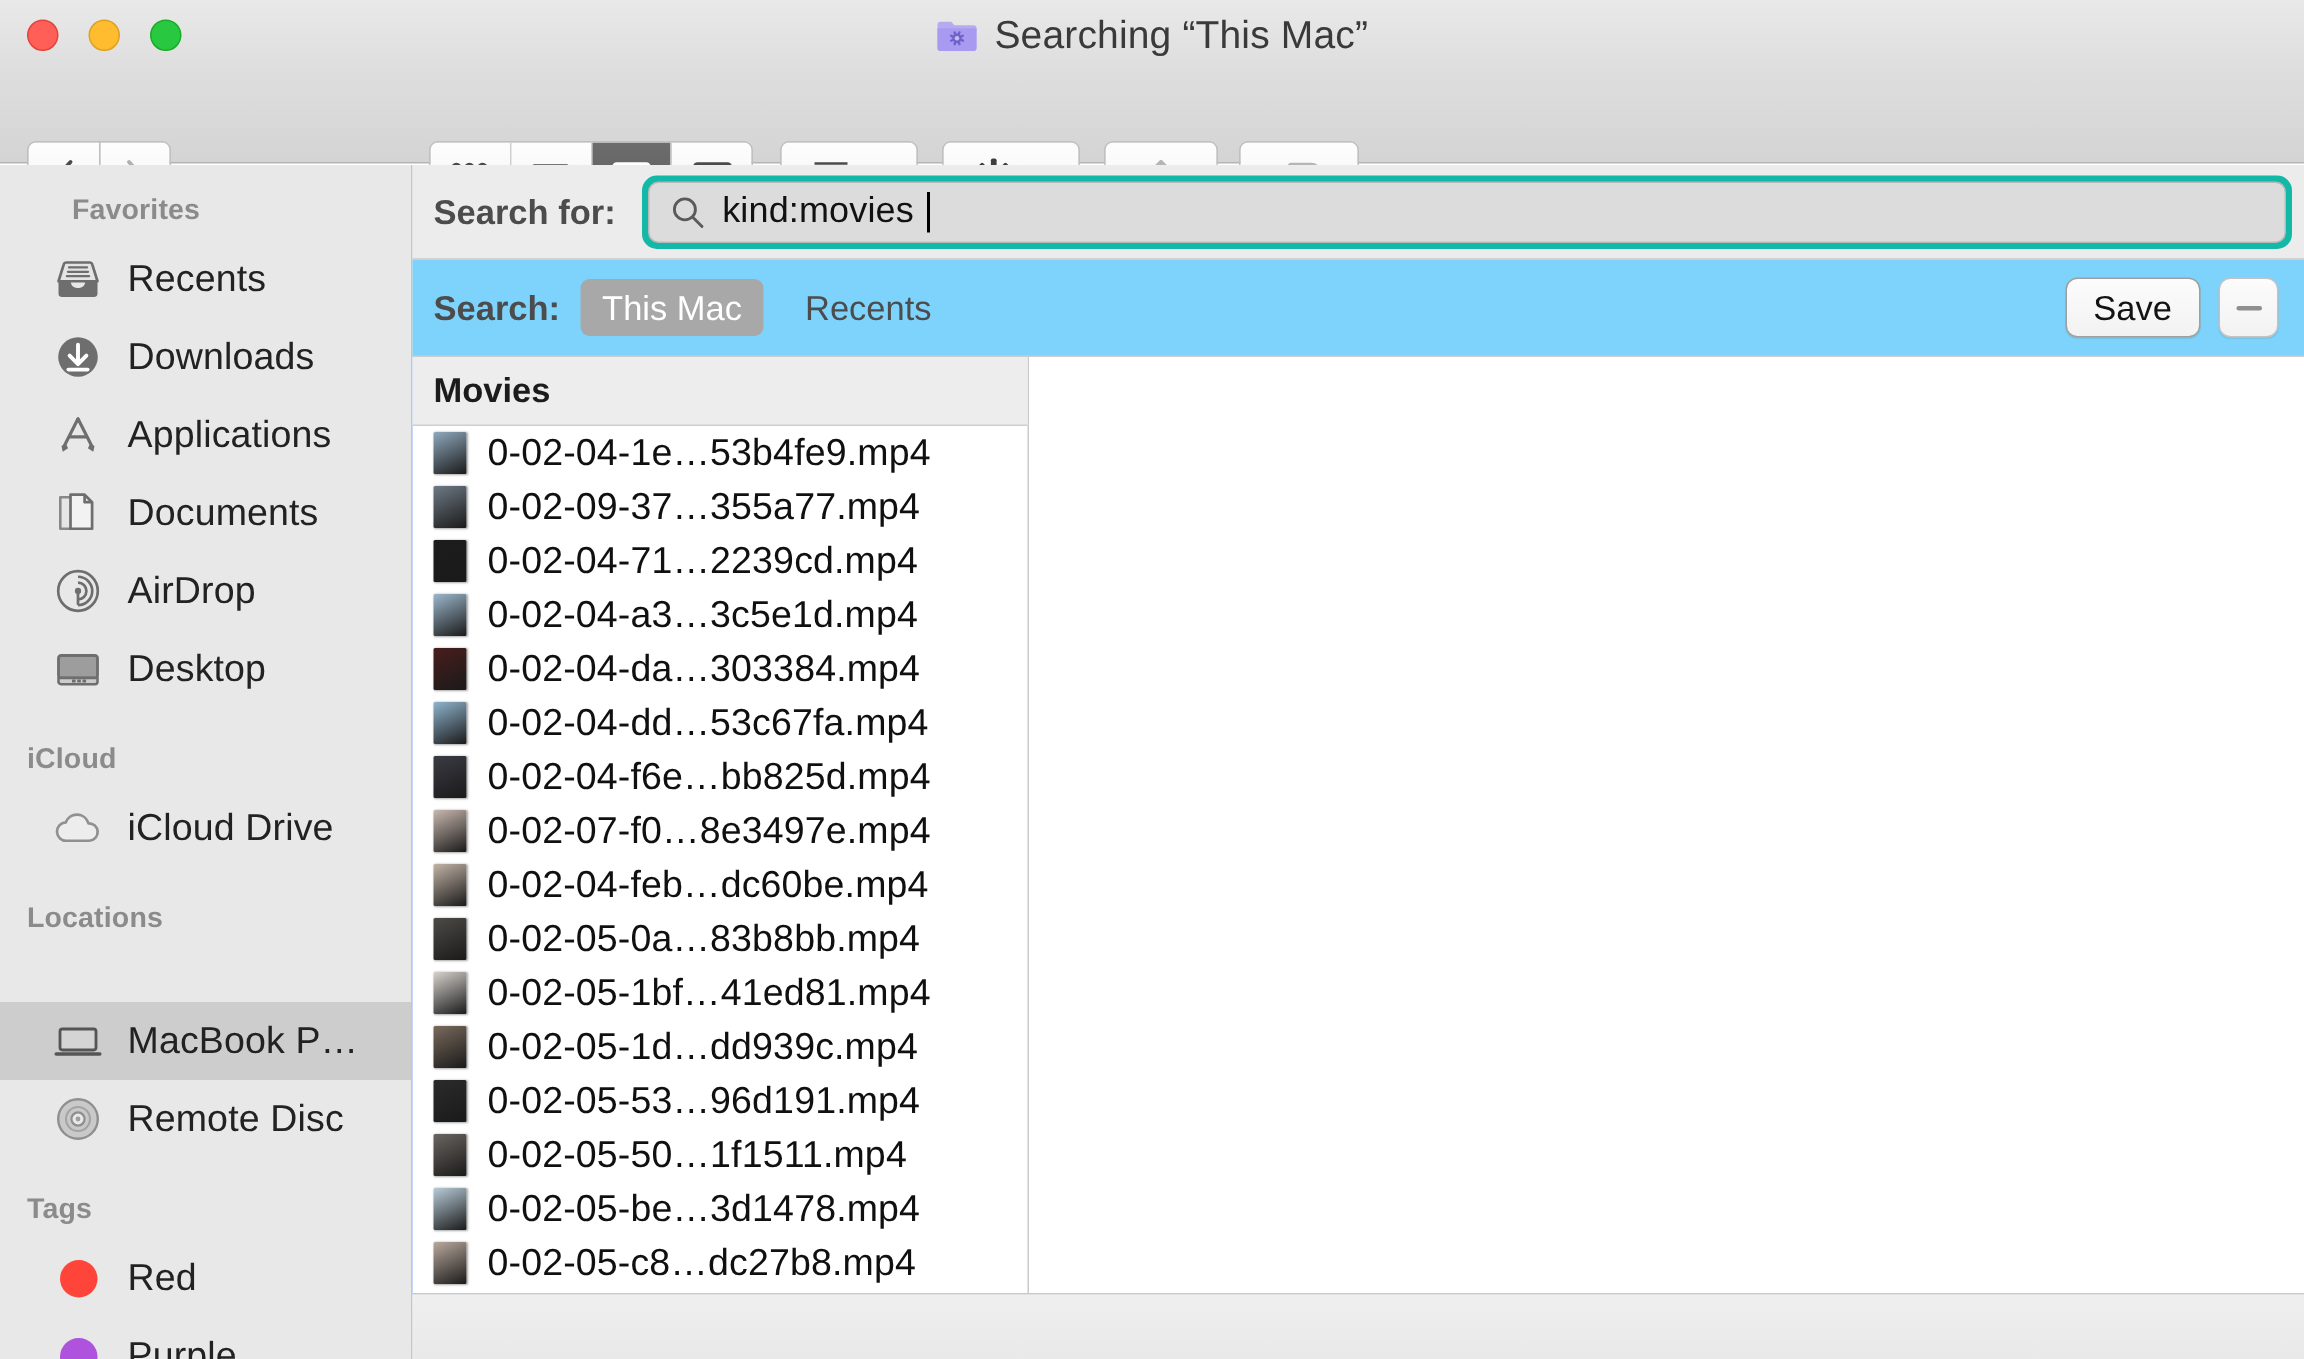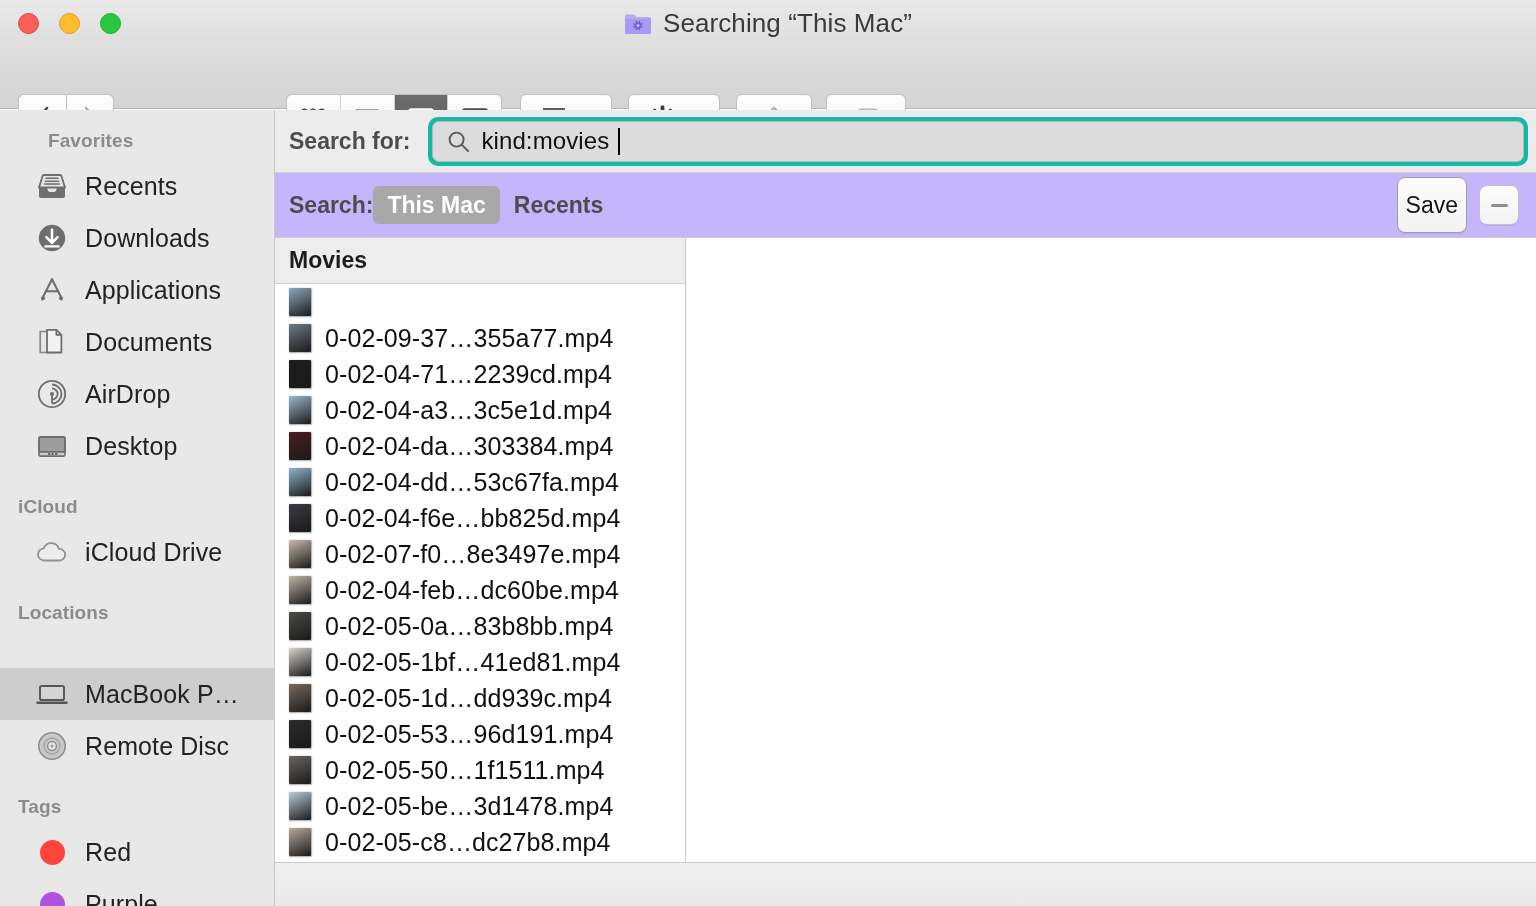--- a/index.html
+++ b/index.html
@@ -105,32 +105,32 @@
   .search-field {
     height: 41px; background: #dcdcdc; border: 1px solid #b9b9b9; border-radius: 7px;
     display: flex; align-items: center; padding-left: 14px; gap: 11px;
   }
   .search-value { font-size: 24px; color: #111111; letter-spacing: 0.1px; }
   .caret { display: inline-block; width: 2px; height: 27px; background: #000; margin-left: -2px; }
 
   
   .scopebar {
     position: absolute; top: 173px; left: 275px; width: 1261px; height: 65px;
-    background: #c4b5fd; border-bottom: 1px solid #cccccc;
+    background: #7dd3fc; border-bottom: 1px solid #cccccc;
     display: flex; align-items: center; justify-content: space-between;
   }
   .scope-label { font-size: 23px; color: #4c4c4c; font-weight: 700; margin-left: 14px; }
   .scope-pill {
-    height: 38px; padding: 0 14px; border-radius: 6px;
-    display: flex; align-items: center; font-size: 23px; font-weight: 700; color: #4c4c4c;
+    margin-left: 14px; height: 38px; padding: 0 14px; border-radius: 6px;
+    display: flex; align-items: center; font-size: 23px; font-weight: 400; color: #4c4c4c;
   }
   .scope-pill.active { background: #a8a8a8; color: #ffffff; }
   .scope-right { margin-left: auto; display: flex; align-items: center; gap: 12px; margin-right: 17px; }
   .save-btn {
-    height: 56px; padding: 0 8px; border-radius: 8px;
+    height: 40px; padding: 0 18px; border-radius: 8px;
     background: linear-gradient(to bottom, #fcfcfc 0%, #f2f2f2 100%);
     border: 1px solid #9f9f9f; box-shadow: 0 1px 0.5px rgba(0,0,0,0.08);
     display: flex; align-items: center; font-size: 23px; color: #131313;
   }
   .minus-btn {
     width: 40px; height: 40px; border-radius: 8px;
     background: linear-gradient(to bottom, #fcfcfc 0%, #f2f2f2 100%);
     border: 1px solid #c2c2c2; box-shadow: 0 1px 0.5px rgba(0,0,0,0.08);
     display: flex; align-items: center; justify-content: center;
   }
@@ -467,20 +467,21 @@
   </div>
 
   <div class="columns">
     <div class="col-first">
       <div class="col-head">
         <span class="col-head-text">Movies</span>
       </div>
       <div class="file-list" id="file-list">
           <div class="file-row">
             <span class="thumb" style="background: linear-gradient(155deg, rgb(143, 169, 189) 0%, rgb(26, 26, 26) 100%);"></span>
+            <span class="file-name">0-02-04-1e…53b4fe9.mp4</span>
           </div>
           <div class="file-row">
             <span class="thumb" style="background: linear-gradient(155deg, rgb(111, 122, 133) 0%, rgb(26, 26, 26) 100%);"></span>
             <span class="file-name">0-02-09-37…355a77.mp4</span>
           </div>
           <div class="file-row">
             <span class="thumb" style="background: linear-gradient(155deg, rgb(28, 28, 28) 0%, rgb(26, 26, 26) 100%);"></span>
             <span class="file-name">0-02-04-71…2239cd.mp4</span>
           </div>
           <div class="file-row">

